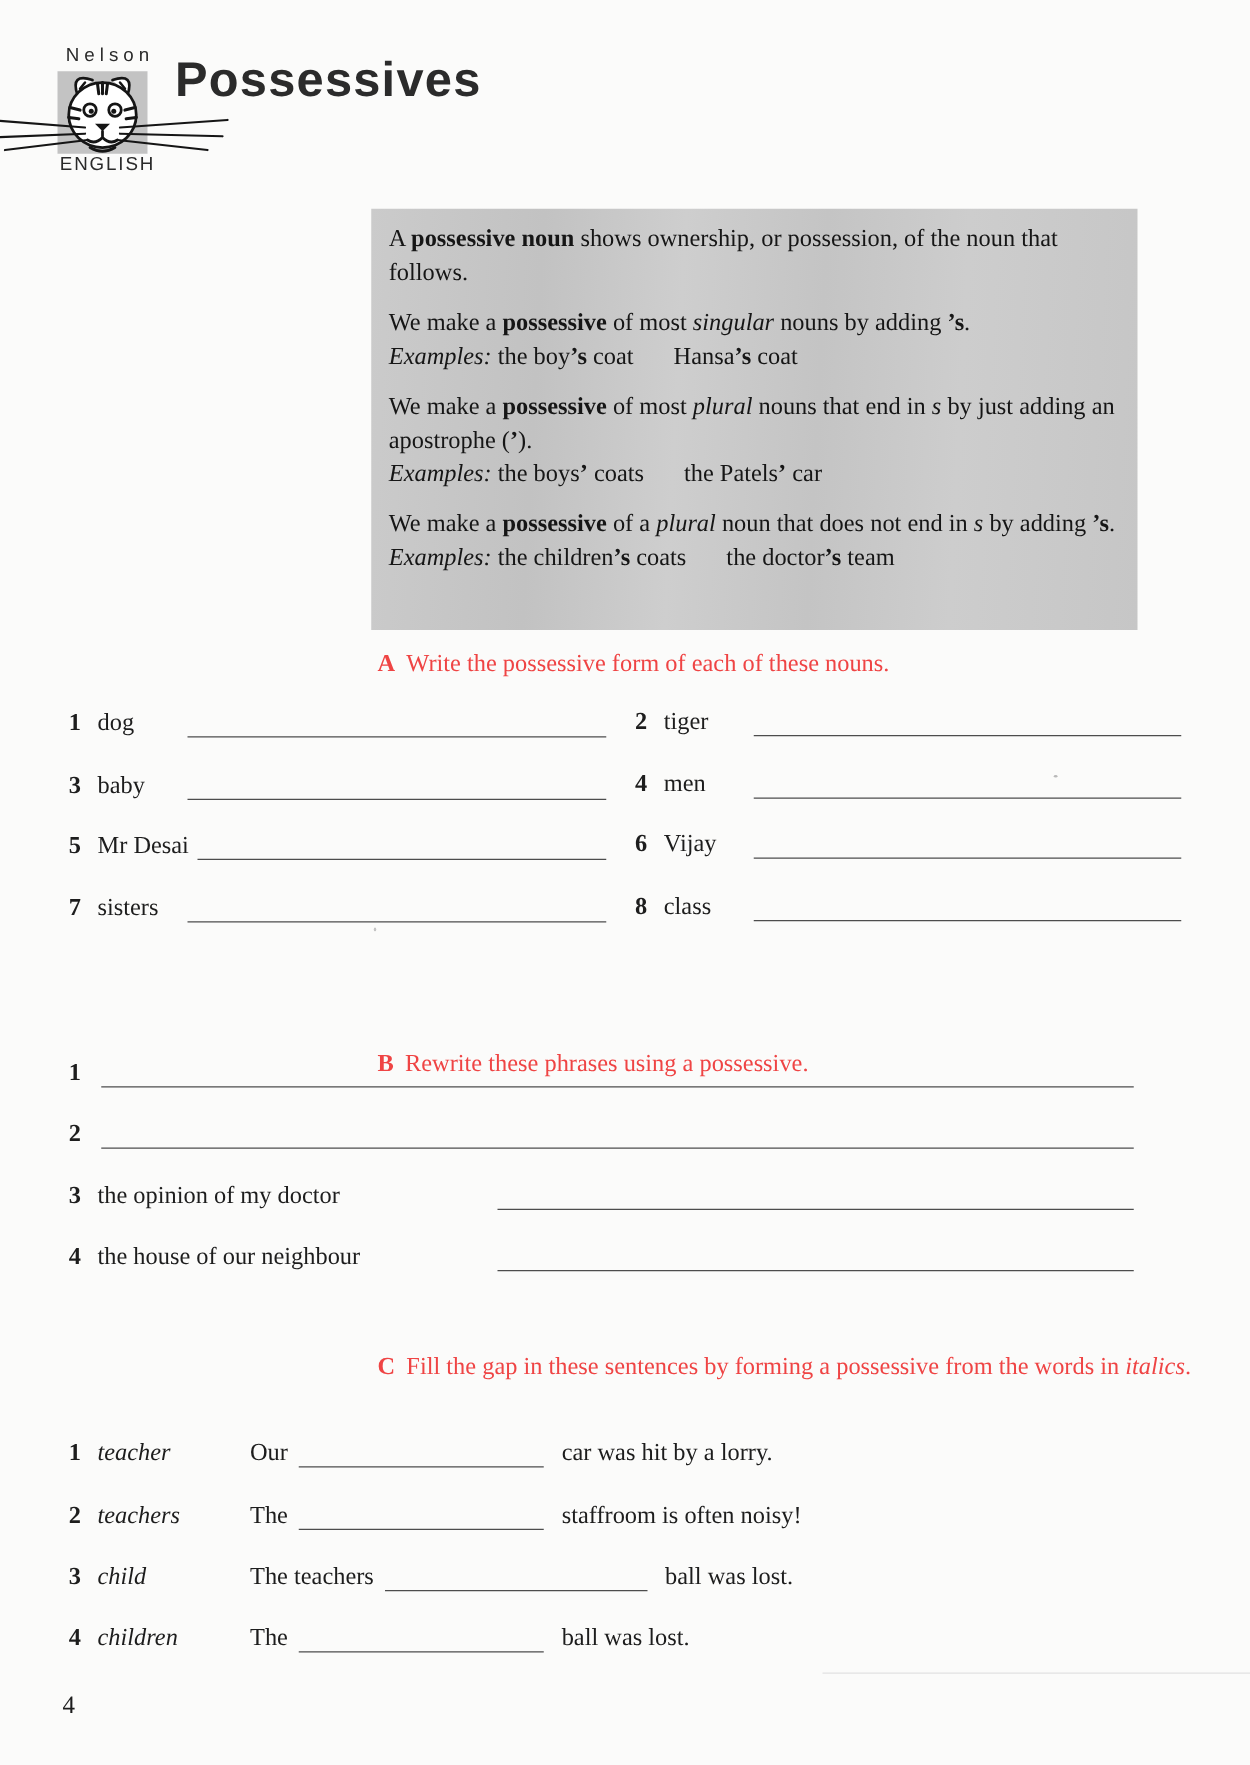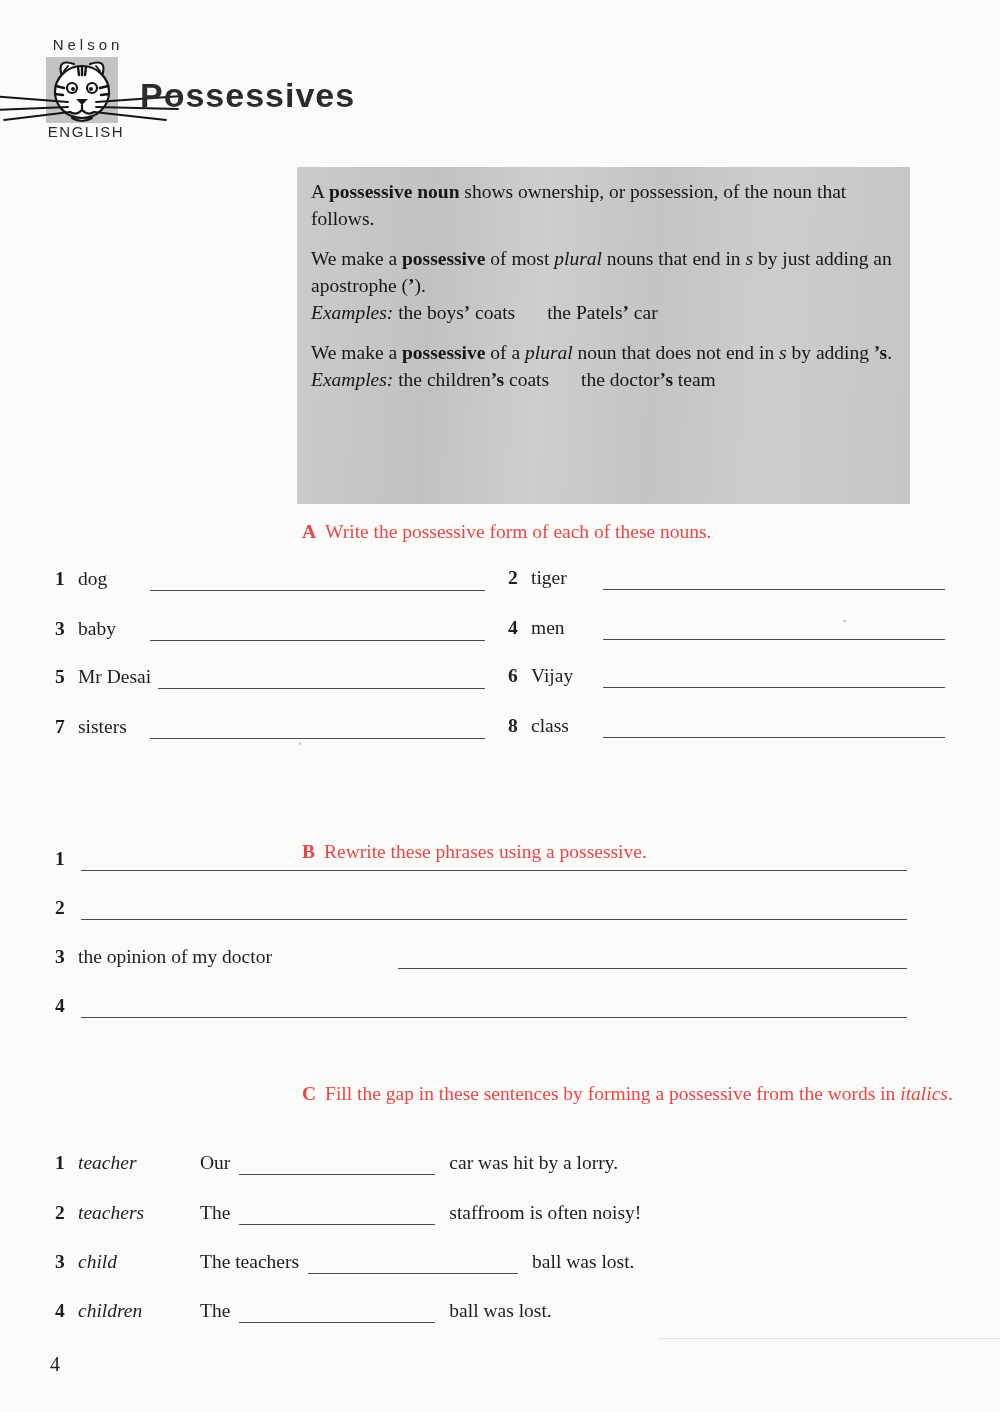--- a/index.html
+++ b/index.html
@@ -16,23 +16,23 @@
     font-family:"Liberation Sans", sans-serif; font-size:15px; letter-spacing:4px;
     color:#2a2a2a; display:block; margin-left:4px;
   }
   .logo svg { display:block; overflow:visible; margin:1px 0 0 -62px; }
   .brand-bottom {
     font-family:"Liberation Sans", sans-serif; font-size:15px; letter-spacing:1.5px;
     color:#2a2a2a; display:block; margin-top:-9px; position:relative; z-index:2;
   }
   
   .page-title {
-    position:absolute; left:140px; top:76px;
+    position:absolute; left:140px; top:43px;
     font-family:"Liberation Sans", sans-serif; font-weight:bold;
-    font-size:34px; letter-spacing:1px; color:#2b2b2b;
+    font-size:39px; letter-spacing:1px; color:#2b2b2b;
   }
   
   .info-box {
     position:absolute; left:297px; top:167px; width:613px; height:337px;
     box-sizing:border-box; padding:11px 14px 8px 14px;
     background:linear-gradient(93deg,#cbcbcb 0%,#c2c2c2 22%,#cecece 40%,#c4c4c4 58%,#cdcdcd 76%,#c6c6c6 100%);
     font-size:19.5px; line-height:27px; color:#161616;
   }
   .info-box p { margin:0 0 13px 0; }
   .info-box p:last-child { margin-bottom:17px; }
@@ -100,20 +100,24 @@
       </svg>
     </span>
     <span class="brand-bottom">ENGLISH</span>
   </div>
 
   <div class="page-title">Possessives</div>
 
   <div class="info-box">
     <p><span>A </span><b>possessive noun</b><span> shows ownership, or possession, of the noun that follows.</span></p>
     <p>
+      <span>We make a </span><b>possessive</b><span> of most </span><i>singular</i><span> nouns by adding </span><b>’s</b><span>.</span><br>
+      <i>Examples:</i><span> the boy</span><b>’s</b><span> coat</span><span class="ex2">Hansa</span><b>’s</b><span> coat</span>
+    </p>
+    <p>
       <span>We make a </span><b>possessive</b><span> of most </span><i>plural</i><span> nouns that end in </span><i>s</i><span> by just adding an apostrophe (</span><b>’</b><span>).</span><br>
       <i>Examples:</i><span> the boys</span><b>’</b><span> coats</span><span class="ex2">the Patels</span><b>’</b><span> car</span>
     </p>
     <p>
       <span>We make a </span><b>possessive</b><span> of a </span><i>plural</i><span> noun that does not end in </span><i>s</i><span> by adding </span><b>’s</b><span>.</span><br>
       <i>Examples:</i><span> the children</span><b>’s</b><span> coats</span><span class="ex2">the doctor</span><b>’s</b><span> team</span>
     </p>
   </div>
 
   <div class="sec-head" style="left:302px; top:521px;">
@@ -173,20 +177,21 @@
       <span class="num">2</span>
       <span class="blank"></span>
     </div>
   <div class="row b-row" style="top:946px;">
       <span class="num">3</span>
       <span class="b-phrase">the opinion of my doctor</span>
       <span class="blank"></span>
     </div>
   <div class="row b-row" style="top:995px;">
       <span class="num">4</span>
+      <span class="b-phrase">the house of our neighbour</span>
       <span class="blank"></span>
     </div>
 
   <div class="sec-head sec-head-c" style="left:302px; top:1079px;">
     <span class="sec-label">C</span><span>Fill the gap in these sentences by forming a possessive from the words in </span><i>italics</i><span>.</span>
   </div>
 
   <div class="row c-row" style="top:1152px;">
     <span class="num">1</span>
     <span class="c-cue">teacher</span>

